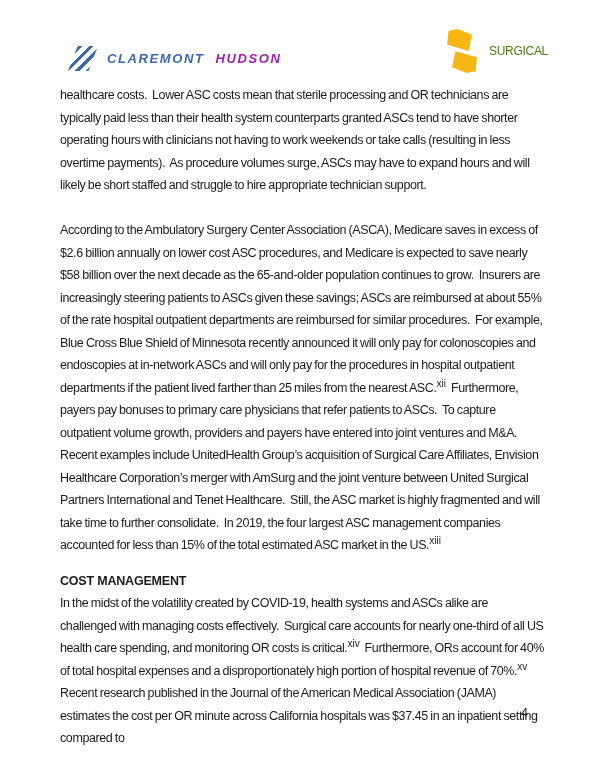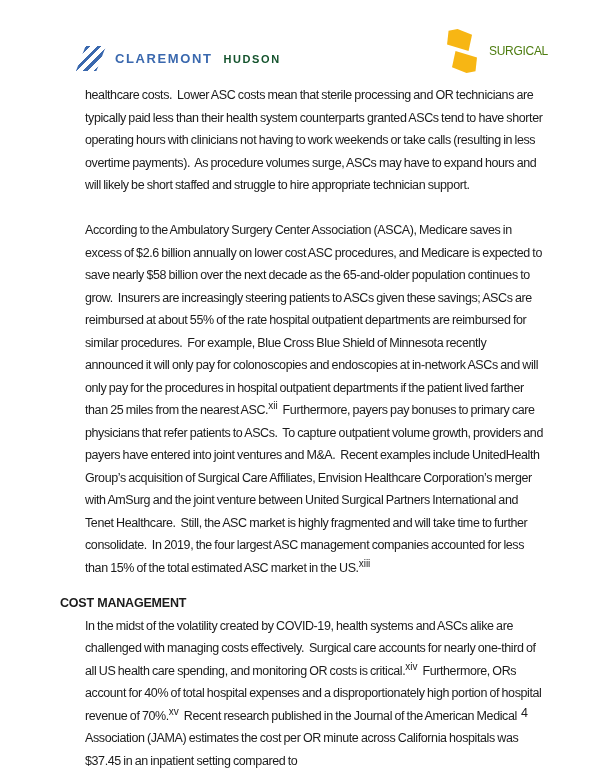--- a/index.html
+++ b/index.html
@@ -8,33 +8,33 @@
     position:relative;
     width:600px; height:776px;
     background:#ffffff;
     overflow:hidden;
     font-family:"Liberation Sans", sans-serif;
     color:#1b1b1b;
   }
 
   
   .logo-left {
-    position:absolute; left:76px; top:46px;
-    display:flex; align-items:center; gap:9px;
+    position:absolute; left:68px; top:46px;
+    display:flex; align-items:center; gap:9px;font-style:italic;
   }
   .ch-icon {
     display:inline-block; width:30px; height:25px;
     background:repeating-linear-gradient(135deg,#3a68ae 0 3px,transparent 3px 7.5px);
     clip-path:polygon(32% 0, 100% 0, 68% 100%, 0 100%);
   }
   .ch-primary {
     font-size:13px; font-weight:bold; letter-spacing:1.6px; color:#3a68ae;
   }
   .ch-secondary {
-    font-size:11px; font-weight:bold; letter-spacing:1.6px; color:#14532d; margin-left:2px;
+    font-size:13px; font-weight:bold; letter-spacing:1.6px; color:#a21caf; margin-left:2px;
   }
 
   .logo-right {
     position:absolute; right:52px; top:27px;
     display:flex; align-items:center; gap:9px;
   }
   .ss-icon { position:relative; width:36px; height:48px; }
   .ss-shape { position:absolute; background:#f7b614; width:25px; height:22px; }
   .ss-shape.top {
     left:3px; top:2px;
@@ -53,21 +53,20 @@
 
   
   .content {
     position:absolute; left:60px; right:56px; top:84px;
   }
   .para {
     font-size:12.5px; line-height:22.5px;
     letter-spacing:-0.4px; word-spacing:-0.6px;
     white-space:pre-wrap;
     text-align:left;
-    margin-left:25px;
   }
   .para + .para { margin-top:22.5px; }
   .section-heading {
     font-size:12.5px; font-weight:bold; letter-spacing:-0.2px;
     line-height:22.5px; margin-top:13px; color:#1b1b1b;
   }
   sup.fnref {
     font-size:10px; line-height:0; vertical-align:super; letter-spacing:0;
   }
 

